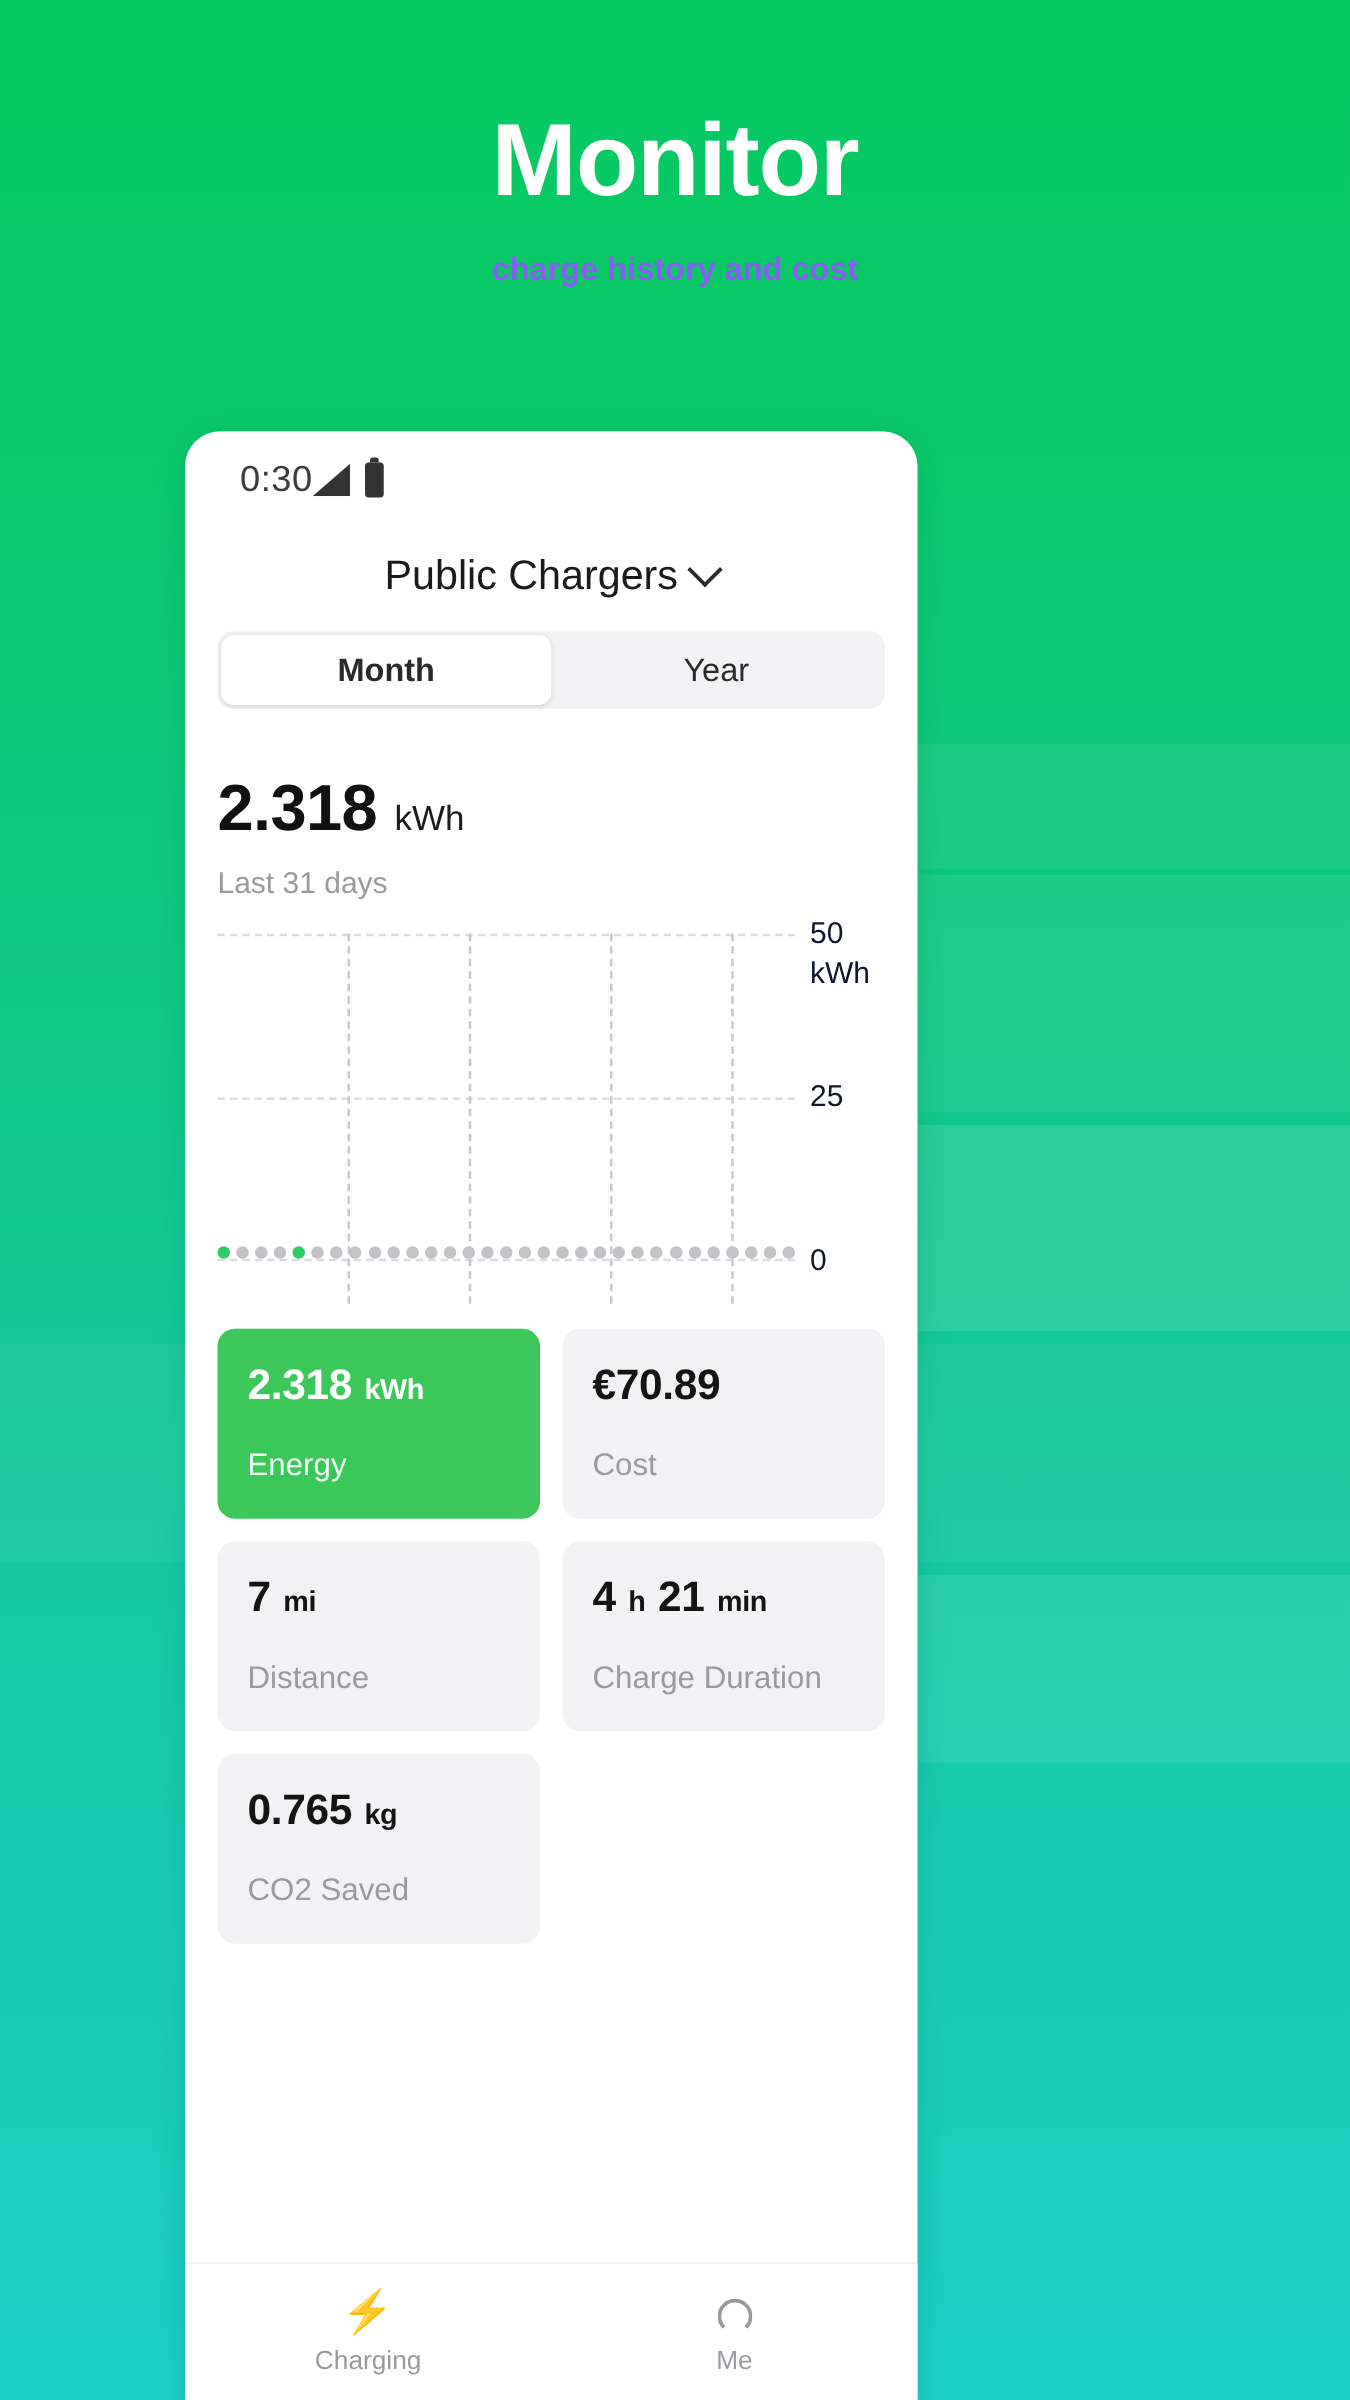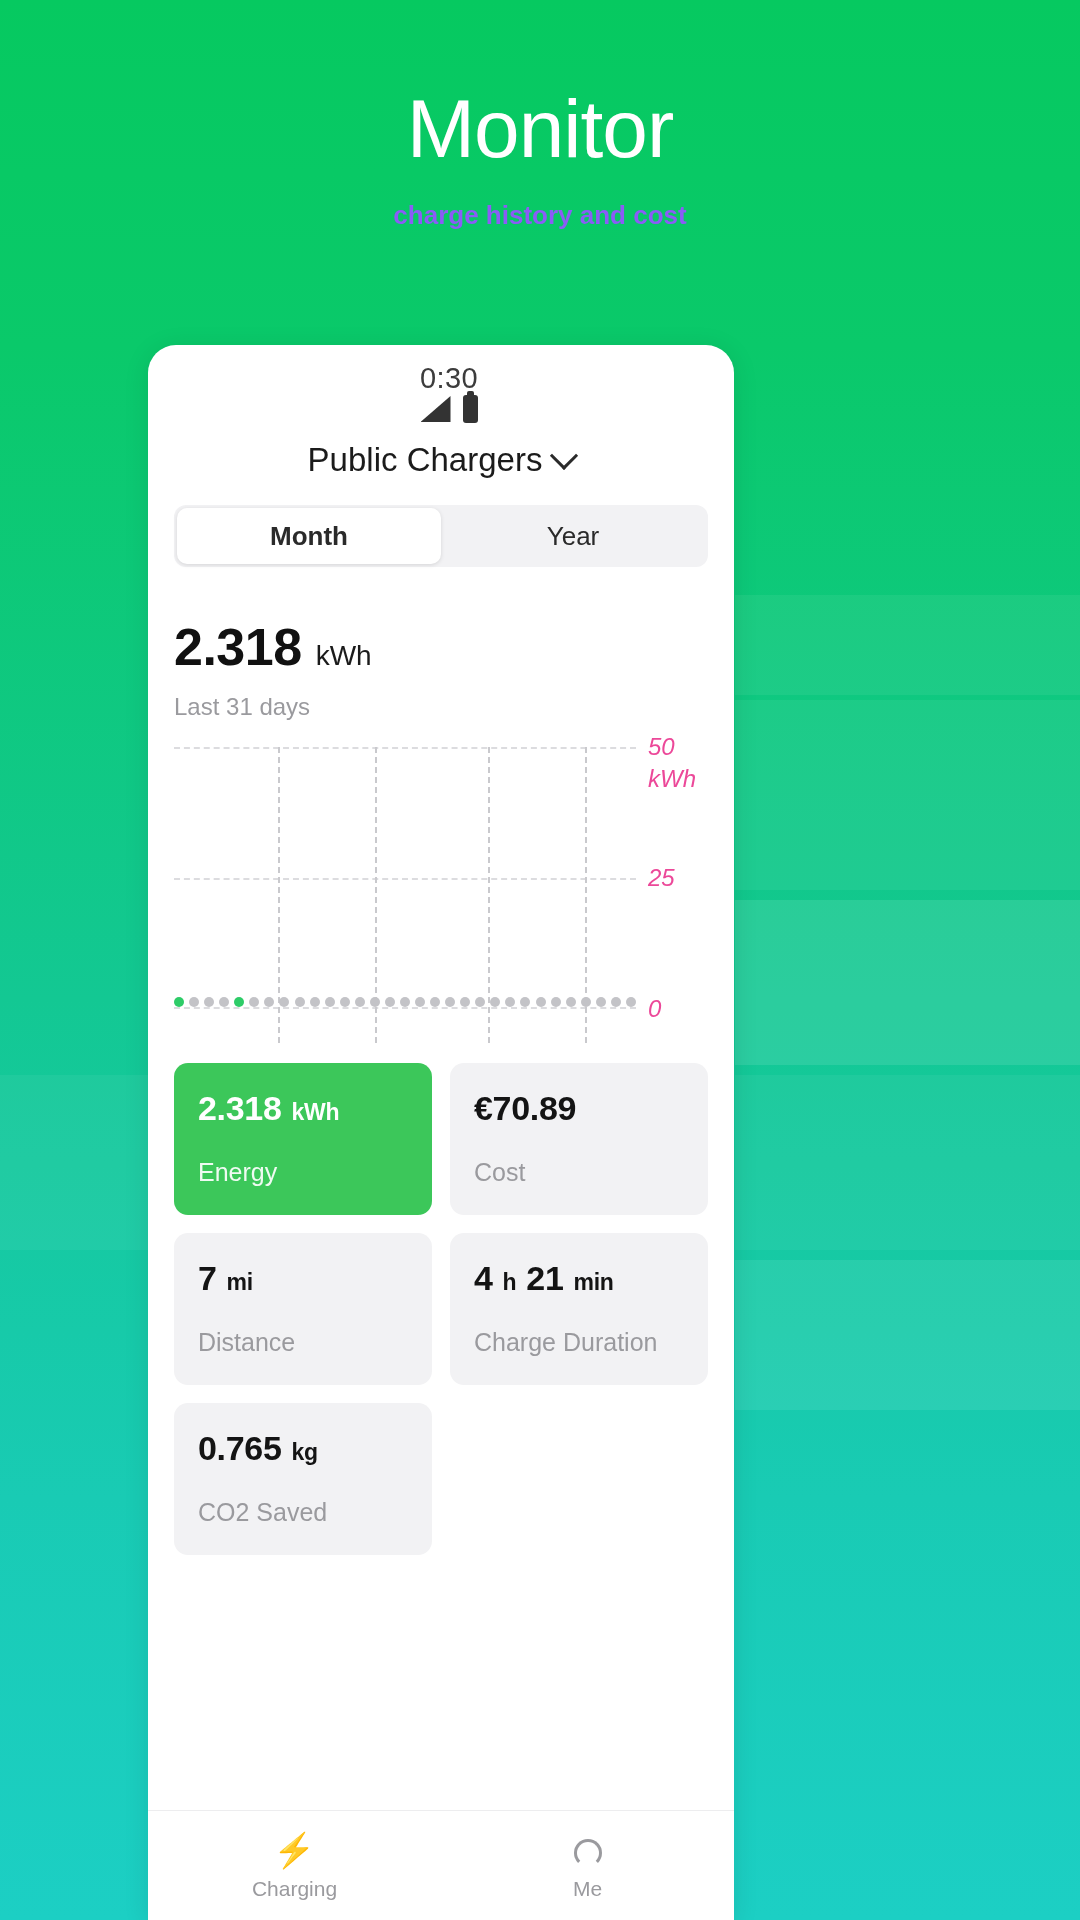--- a/index.html
+++ b/index.html
@@ -9,21 +9,21 @@
     background: linear-gradient(180deg, #06c960 0%, #0ac96a 18%, #13c893 52%, #19cbb4 78%, #1ccfc4 100%);
     position: relative;
     overflow: hidden;
   }
 
   
   .promo { text-align: center; padding-top: 88px; }
   .promo-title {
     color: #ffffff;
     font-size: 82px;
-    font-weight: normal;
+    font-weight: bold;
     letter-spacing: -1px;
     line-height: 1.0;
   }
   .promo-sub {
     color: #8b5cf6;
     font-size: 26px;
     font-weight: bold;
     margin-top: 30px;
     letter-spacing: 0px;
   }
@@ -52,23 +52,22 @@
     border-radius: 28px 28px 0 0;
     overflow: hidden;
     box-shadow: 0 4px 26px rgba(0,0,0,0.10);
   }
 
   
   .statusbar {
     height: 78px;
     display: flex;
     align-items: center;
-    justify-content: flex-end;
+    justify-content: flex-start;
     padding: 0 28px 0 44px;
-    flex-direction: column;
   }
   .status-time { font-size: 29px; color: #3c3c3c; letter-spacing: 0.4px; }
   .status-icons { display: flex; align-items: center; gap: 12px; }
   .signal-icon {
     width: 30px; height: 26px;
     background: #333333;
     clip-path: polygon(100% 0, 100% 100%, 0 100%);
   }
   .battery-icon {
     width: 15px; height: 28px;
@@ -163,21 +162,21 @@
     position: absolute;
     top: 0; bottom: -34px;
     width: 0;
     border-left: 2px dashed #c9c9cd;
   }
   .ylabels {
     position: absolute;
     right: 0; top: 0; bottom: 0;
     width: 70px;
   }
-  .ylab { position: absolute; left: 10px; font-size: 24px; color: #ec4899; font-style: italic; }
+  .ylab { position: absolute; left: 10px; font-size: 24px; color: #0f172a; }
   .ylab-50   { top: -14px; }
   .ylab-kwh  { top: 18px; }
   .ylab-25   { top: calc(50% - 14px); }
   .ylab-0    { bottom: -14px; }
 
   .dots-row {
     position: absolute;
     left: 0; right: 72px; bottom: 0;
     height: 14px;
     display: flex;

